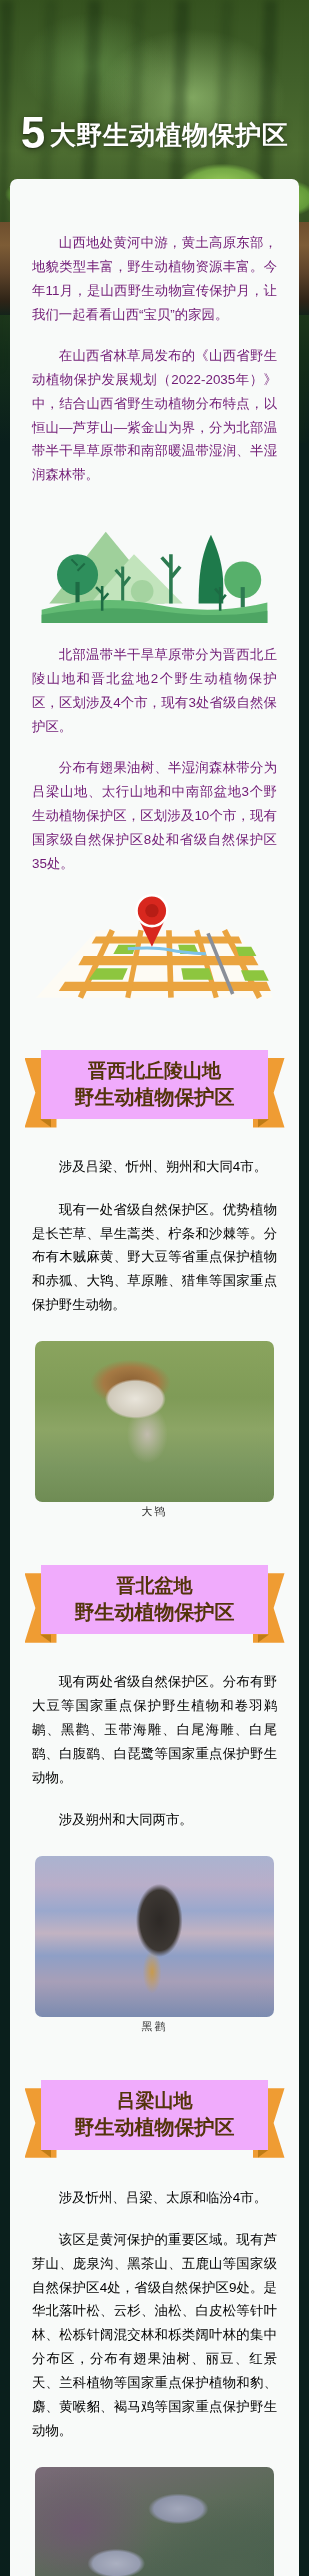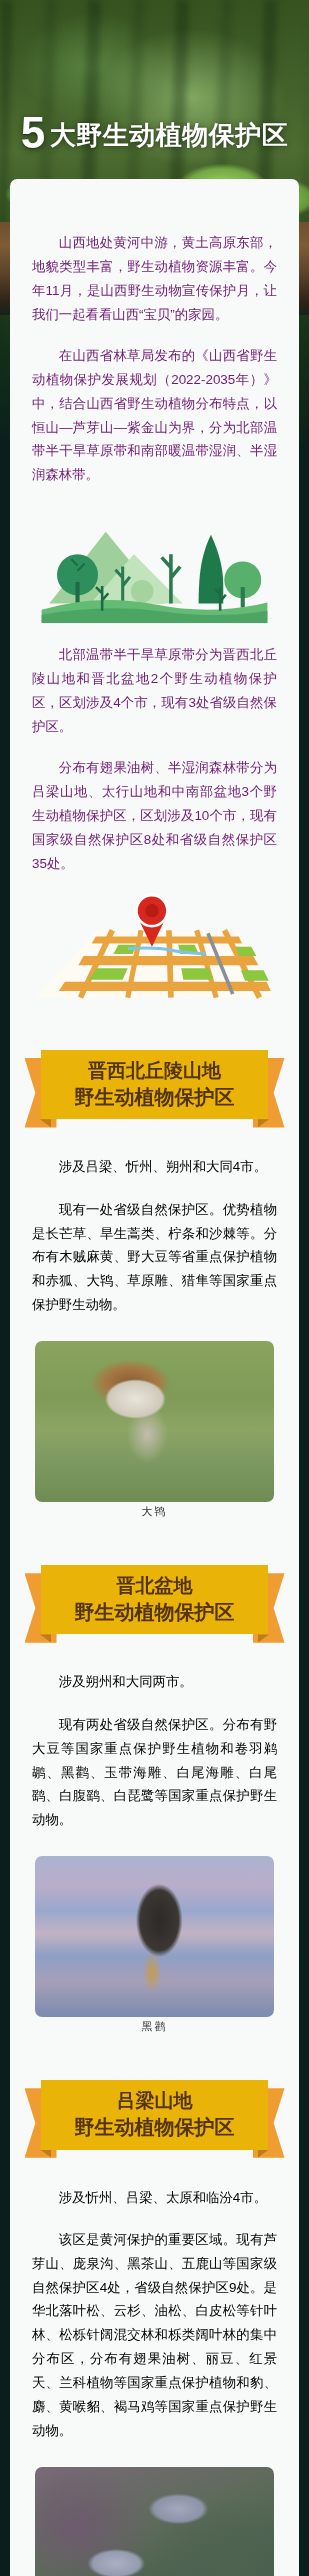--- a/index.html
+++ b/index.html
@@ -43,21 +43,21 @@
 
   
   .region { margin-top:20.6px; }
   .banner { position:relative; width:227px; margin:46px auto 36px; }
   .banner .tail { position:absolute; top:8.2px; bottom:-8.2px; width:32px; background:#ef9c33; }
   .banner .tail-l { left:-16.5px; clip-path:polygon(0 0,100% 0,100% 100%,0 100%,34% 50%); }
   .banner .tail-r { right:-16.5px; clip-path:polygon(0 0,100% 0,66% 50%,100% 100%,0 100%); }
   .banner .fold { position:absolute; top:100%; width:11.3px; height:8.2px; background:#bf7c17; }
   .banner .fold-l { left:-1px; clip-path:polygon(0 0,100% 0,100% 100%); }
   .banner .fold-r { right:-1px; clip-path:polygon(0 0,100% 0,0 100%); }
-  .banner .band { position:relative; z-index:2; background:#eab308; padding:8.8px 3.1px 9.8px; text-align:center;
+  .banner .band { position:relative; z-index:2; background:#f0abfc; padding:8.8px 3.1px 9.8px; text-align:center;
     color:#53340b; font-weight:900; }
   .banner .b1 { font-size:19px; line-height:1.25; }
   .banner .b2 { font-size:20px; line-height:1.25; margin-top:2.1px; }
 
   
   .photo-card { margin:24px 9.3px 0; }
   .photo-img { width:100%; height:161px; border-radius:7.2px; }
   .photo-caption { text-align:center; font-family:"DejaVu Serif", serif; font-size:10.8px; color:#333;
     margin:3px 0 31px; letter-spacing:2.1px; }
 
@@ -171,22 +171,22 @@
       <span class="tail tail-l"></span>
       <span class="tail tail-r"></span>
       <span class="fold fold-l"></span>
       <span class="fold fold-r"></span>
       <div class="band">
         <div class="b1">晋北盆地</div>
         <div class="b2">野生动植物保护区</div>
       </div>
     </div>
     <div class="blocks">
+            <p class="body-text">现有两处省级自然保护区。分布有野大豆等国家重点保护野生植物和卷羽鹈鹕、黑鹳、玉带海雕、白尾海雕、白尾鹞、白腹鹞、白琵鹭等国家重点保护野生动物。</p>
             <p class="body-text">涉及朔州和大同两市。</p>
-            <p class="body-text">现有两处省级自然保护区。分布有野大豆等国家重点保护野生植物和卷羽鹈鹕、黑鹳、玉带海雕、白尾海雕、白尾鹞、白腹鹞、白琵鹭等国家重点保护野生动物。</p>
             <figure class="photo-card">
               <div class="photo-img photo-black-stork"></div>
               <figcaption class="photo-caption">黑鹳</figcaption>
             </figure>
           </div>
   </section>
 
   <section class="region">
     <div class="banner">
       <span class="tail tail-l"></span>

